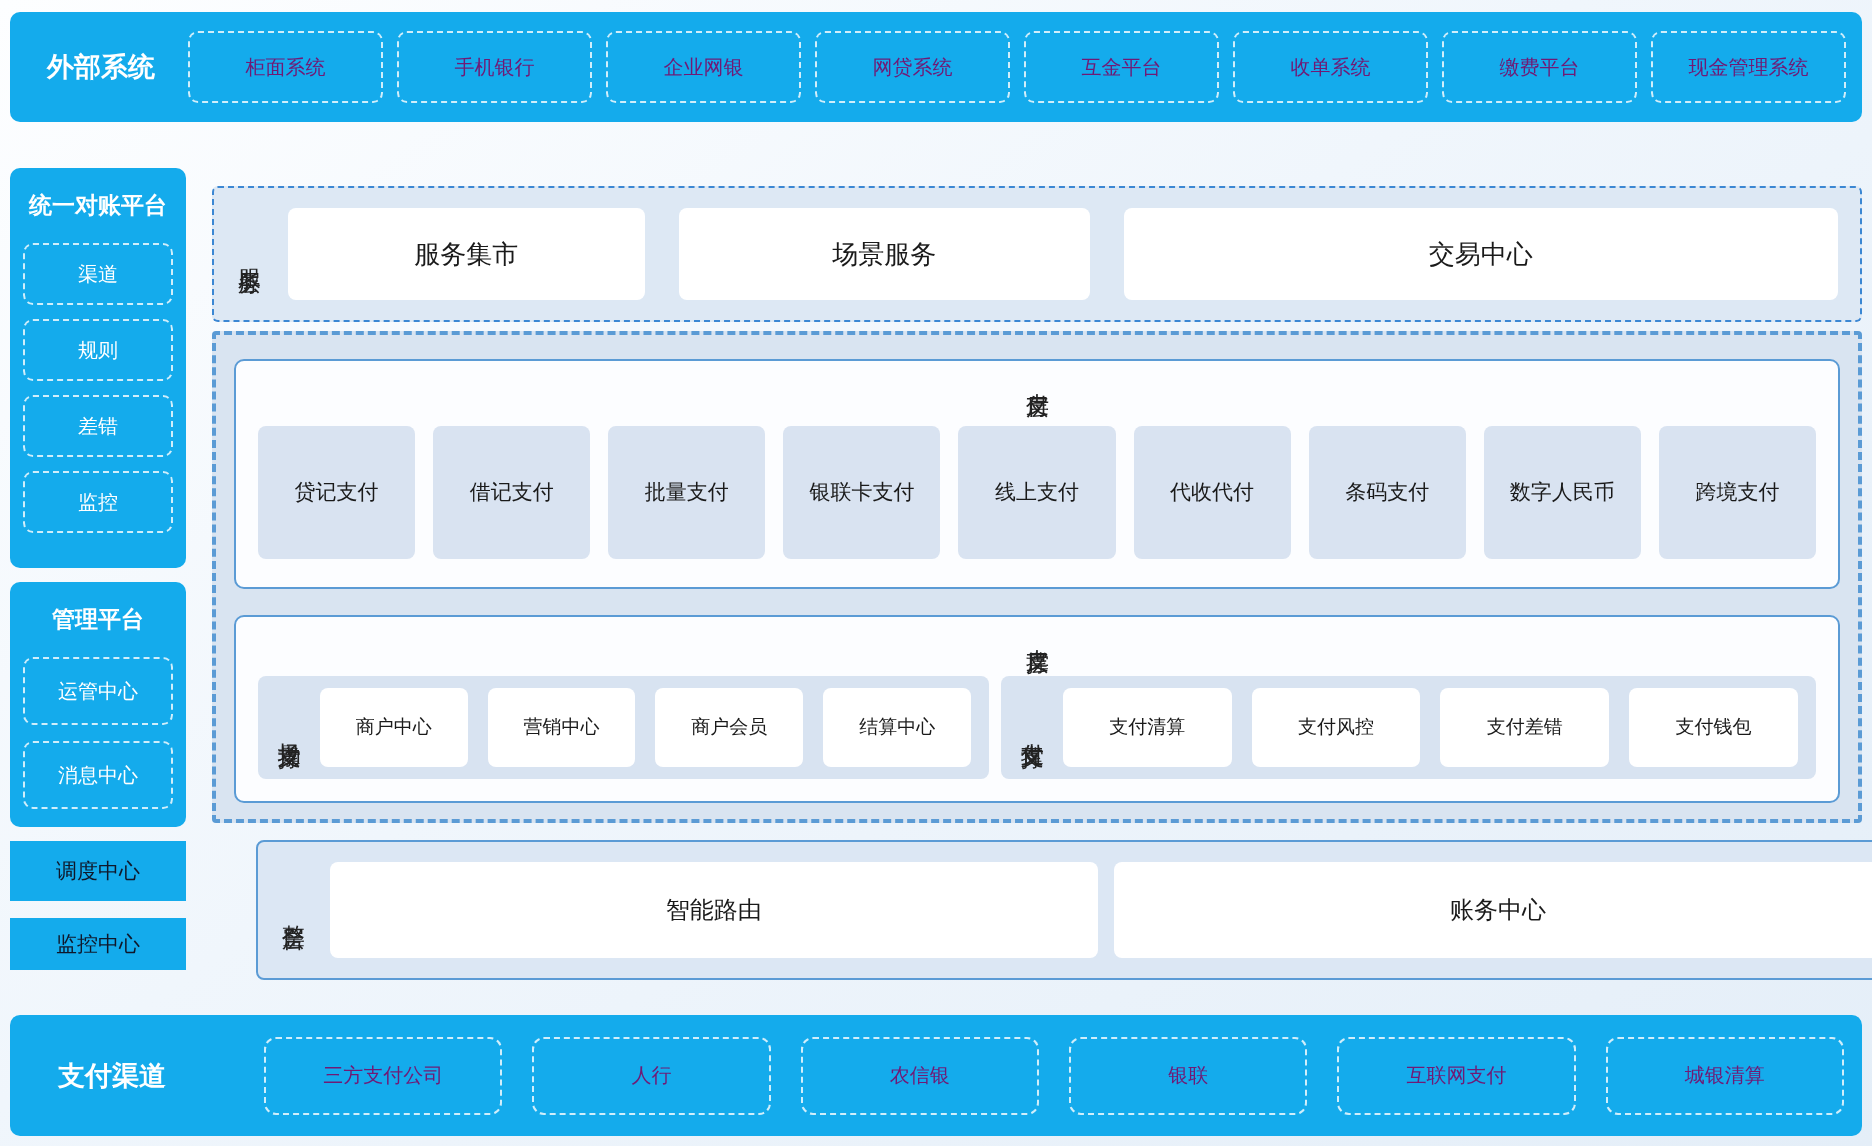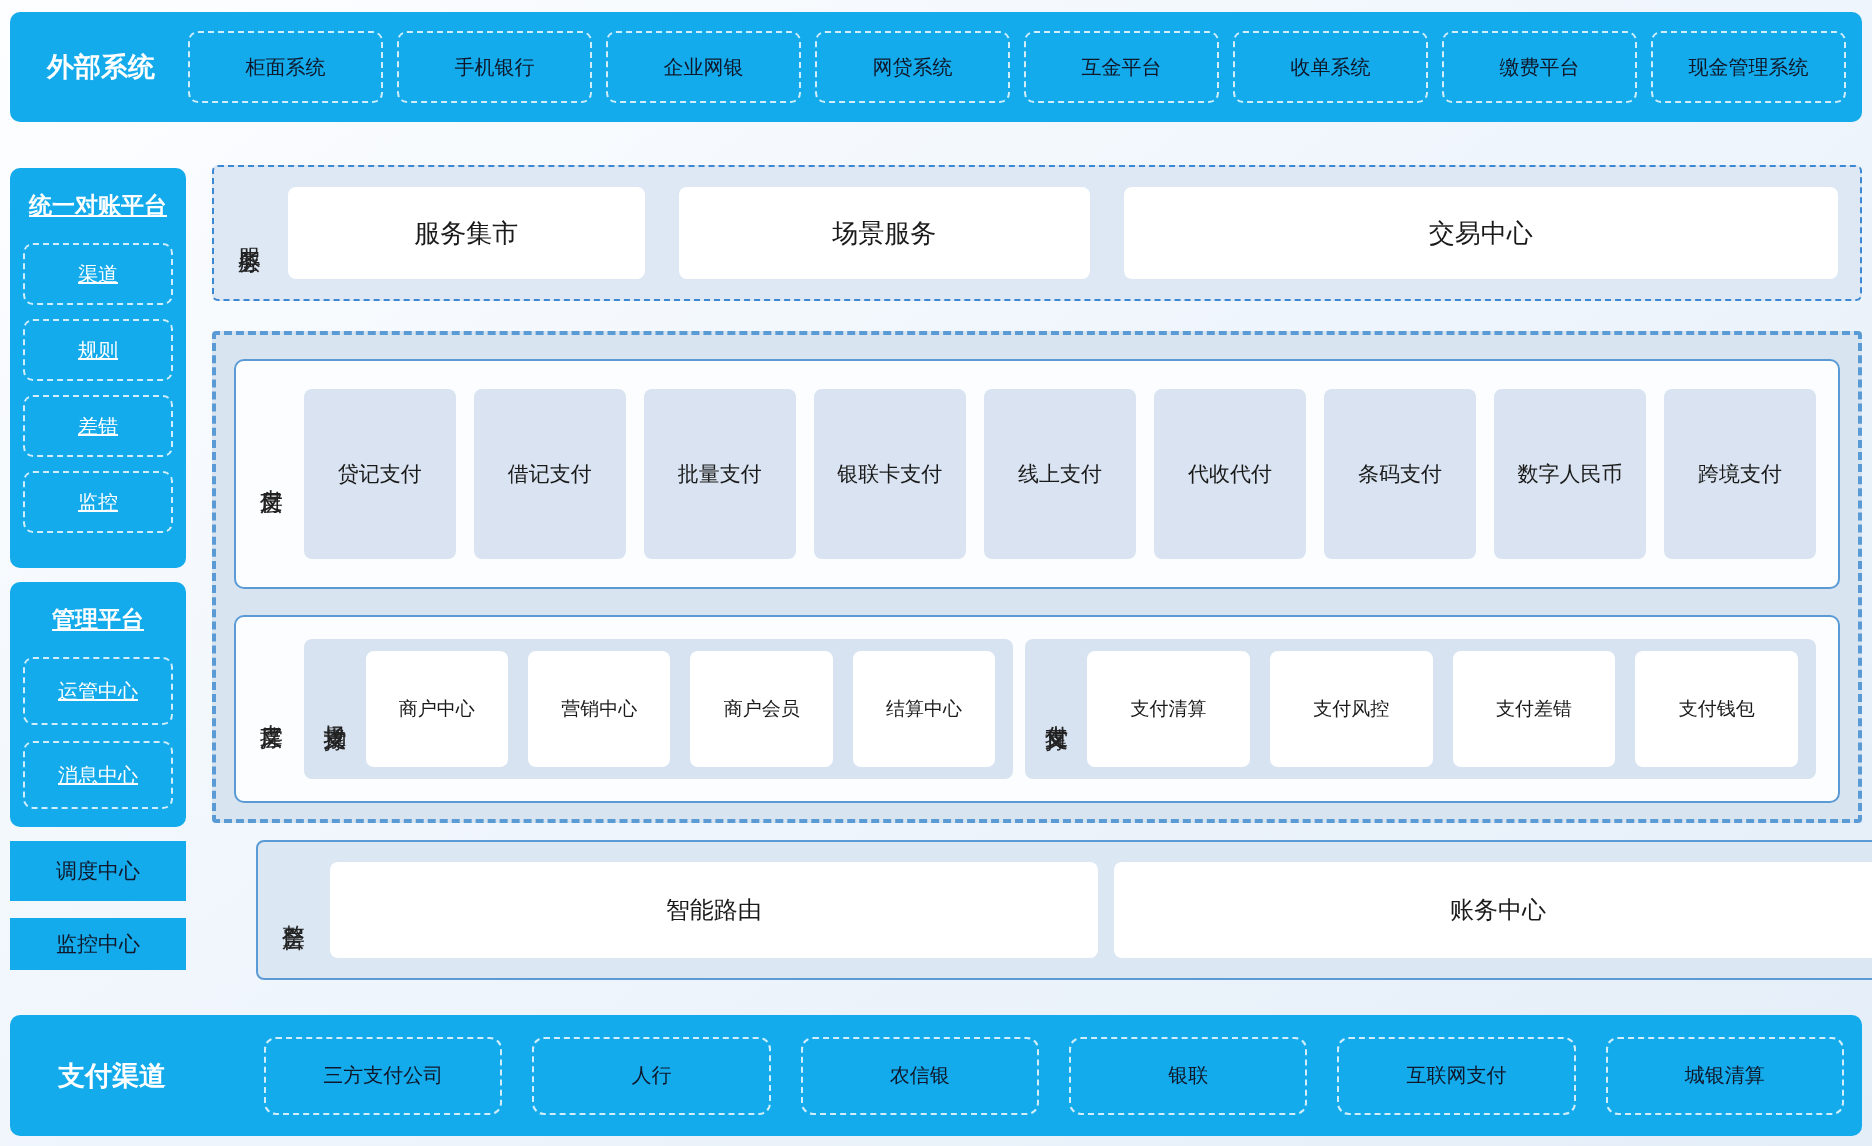--- a/index.html
+++ b/index.html
@@ -24,27 +24,26 @@
   
   .banner{
     position:absolute;background:var(--blue);border-radius:10px;
     display:flex;align-items:center;color:#fff;
   }
   .banner-title{font-weight:bold;font-size:27px;text-align:center;flex:0 0 auto;}
   .pill-row{flex:1;display:flex;align-items:center;}
   .pill{
     border:2px dashed rgba(255,255,255,.8);border-radius:10px;
     display:flex;align-items:center;justify-content:center;
-    font-size:20px;color:#0f172a;flex:1;font-family:Liberation Serif, serif;
+    font-size:20px;color:#701a75;flex:1;font-family:Liberation Serif, serif;
   }
   .side-panel{
     position:absolute;left:10px;width:176px;background:var(--blue);
     border-radius:10px;color:#fff;display:flex;flex-direction:column;
     padding:16px 13px 16px;
-    text-decoration:underline;
   }
   .side-title{font-size:23px;font-weight:bold;text-align:center;margin:6px 0 22px;}
   .side-item{
     border:2px dashed rgba(255,255,255,.8);border-radius:10px;
     display:flex;align-items:center;justify-content:center;
     font-size:20px;margin-bottom:14px;
   }
   .side-item:last-child{margin-bottom:0;}
   .solo-box{
     position:absolute;left:10px;width:176px;background:var(--blue);
@@ -61,37 +60,37 @@
     background:#fff;border-radius:8px;
     display:flex;align-items:center;justify-content:center;
     color:#1a1a1a;flex:1;
   }
   .blue-box{
     background:var(--item-bg);border-radius:8px;
     display:flex;align-items:center;justify-content:center;
     color:#1a1a1a;flex:1;
   }
   #service-layer{
-    position:absolute;left:212px;top:165px;width:1650px;height:136px;
+    position:absolute;left:212px;top:186px;width:1650px;height:136px;
     background:var(--panel-bg);border:2px dashed var(--dashdot-blue);border-radius:6px;
     display:flex;align-items:stretch;padding:20px 22px;gap:26px;
   }
   #service-layer .v-label{font-size:23px;}
   #service-boxes{flex:1;display:flex;gap:34px;}
   #service-boxes .white-box{font-size:26px;}
   #service-boxes > div:nth-of-type(2){flex:1.15;}
   #service-boxes > div:nth-of-type(3){flex:2;}
   #middle-wrap{
     position:absolute;left:212px;top:331px;width:1650px;height:492px;
     background:var(--mid-bg);border:4px dashed var(--border-blue);border-radius:4px;
     display:flex;flex-direction:column;padding:24px 18px 16px;gap:26px;
   }
   .sub-panel{
     border:2px solid var(--border-blue);border-radius:10px;background:#fcfdff;
-    display:flex;align-items:stretch;padding:14px 22px;gap:20px;
+    display:flex;align-items:stretch;padding:14px 22px;gap:31px;flex-direction:column;
   }
   #payment-panel{flex:238;}
   #payment-panel .v-label{font-size:23px;}
   #payment-boxes{flex:1;display:flex;gap:18px;margin:14px 0;}
   #payment-boxes .blue-box{font-size:21px;}
   #support-panel{flex:188;}
   #support-panel .v-label{font-size:23px;}
   .support-groups{flex:1;display:flex;gap:12px;margin:8px 0;}
   .group{
     background:var(--group-bg);border-radius:8px;

